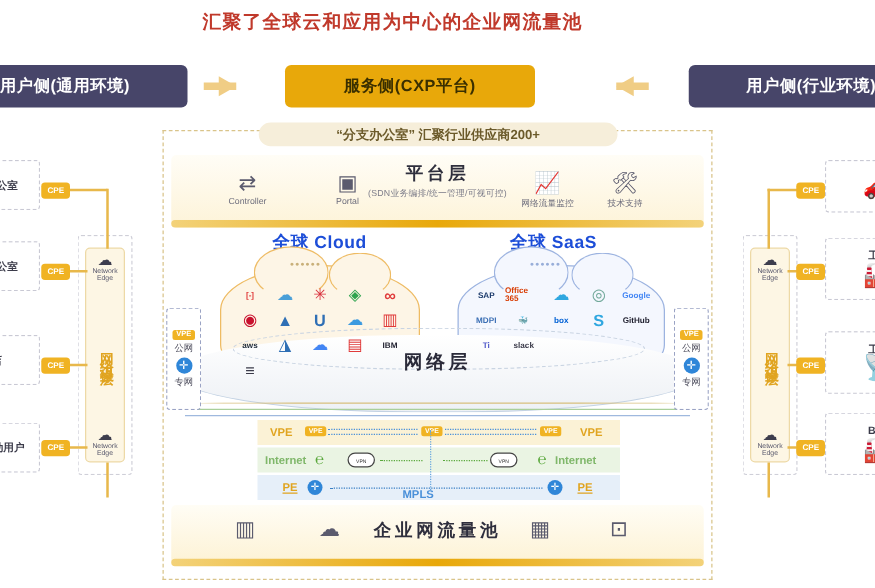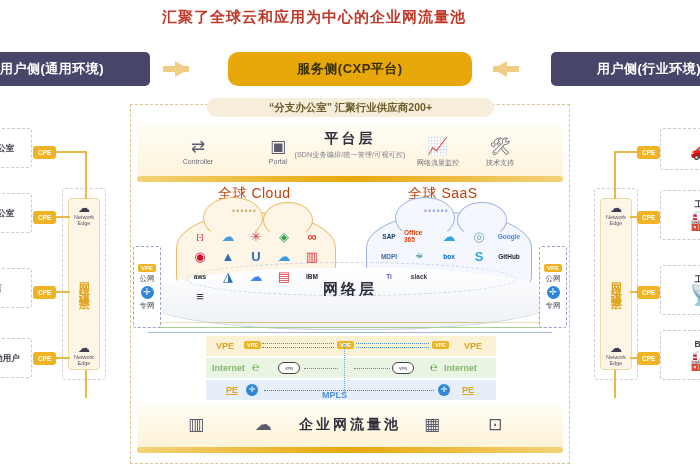--- a/index.html
+++ b/index.html
@@ -21,21 +21,21 @@
 
   
   .hdr-box {
     position: absolute; top: 52px; height: 34px;
     border-radius: 5px;
     display: flex; align-items: center; justify-content: center;
     font-size: 13px; font-weight: bold; letter-spacing: .5px;
     white-space: nowrap;
   }
   .hdr-left  { left: -46px; width: 196px; background: #474569; color: #fff; }
-  .hdr-mid   { left: 228px; width: 244px; background: #e8a80a; color: #3a2f00; border-radius: 10px; }
+  .hdr-mid   { left: 228px; width: 200px; background: #e8a80a; color: #3a2f00; }
   .hdr-right { left: 551px; width: 196px; background: #474569; color: #fff; }
 
   .arrow { position: absolute; top: 61px; width: 0; height: 0; }
   .arrow-r { left: 175px;
     border-top: 8px solid transparent; border-bottom: 8px solid transparent;
     border-left: 14px solid #f0cd85; }
   .arrow-l { left: 493px;
     border-top: 8px solid transparent; border-bottom: 8px solid transparent;
     border-right: 14px solid #f0cd85; }
   .arrow-r::after, .arrow-l::after { content: ""; position: absolute; top: -3px; height: 6px; background: #f0cd85; }
@@ -79,21 +79,21 @@
   .plat-icon { position: absolute; text-align: center; width: 60px; }
   .plat-icon .glyph { font-size: 17px; color: #5b5b6e; line-height: 20px; }
   .plat-icon .lbl { font-size: 7px; color: #6d6d7c; margin-top: 1px; }
   .plat-icon.i1 { left: 168px; top: 137px; }
   .plat-icon.i2 { left: 248px; top: 137px; }
   .plat-icon.i3 { left: 408px; top: 137px; }
   .plat-icon.i4 { left: 470px; top: 137px; }
 
   
   .cloud-title {
-    position: absolute; font-size: 14px; font-weight: normal; color: #c2410c;
+    position: absolute; font-size: 14px; font-weight: bold; color: #1d4ed8;
     letter-spacing: .5px;
   }
   .ct-cloud { left: 218px; top: 185px; }
   .ct-saas  { left: 408px; top: 185px; }
 
   .cloud-shape {
     position: absolute; border-radius: 50% 50% 14px 14px / 46% 46% 14px 14px;
   }
   .cloud-orange { left: 176px; top: 212px; width: 160px; height: 78px;
     background: #fdf5e6; border: 1.5px solid #eebb63; }

